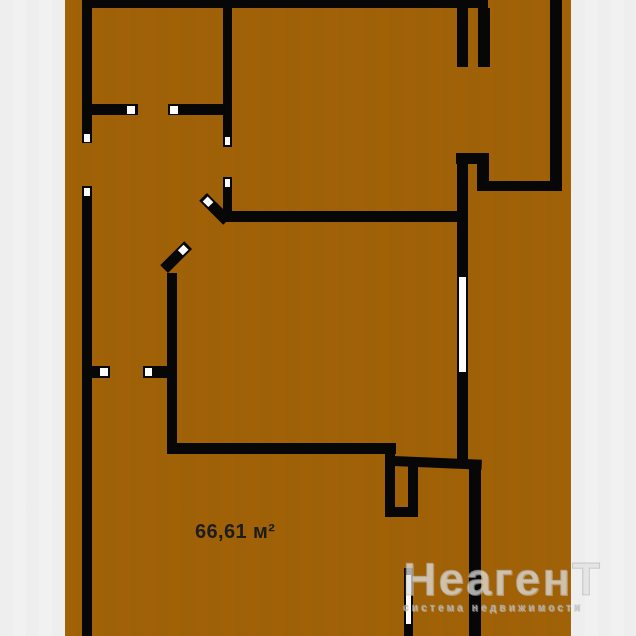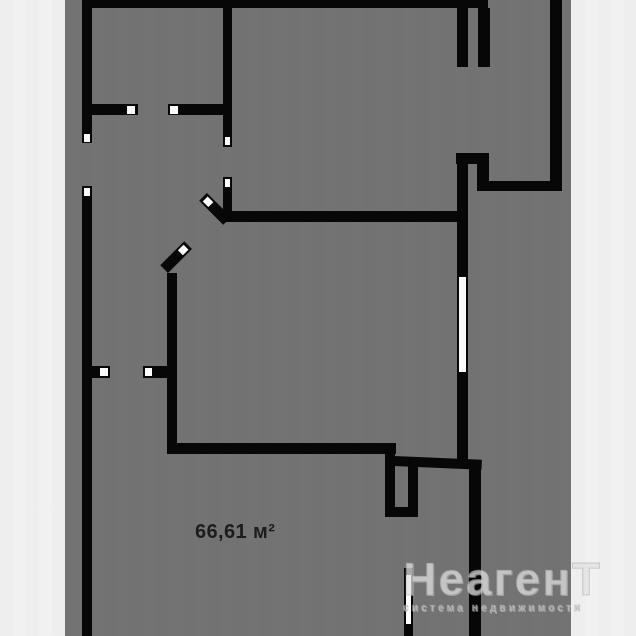--- a/index.html
+++ b/index.html
@@ -1,18 +1,18 @@
 <!DOCTYPE html>
 <html><head>
 <meta charset="utf-8">
 <style>
   html,body{margin:0;padding:0;background:#fff;}
   .canvas{
     position:relative;width:636px;height:636px;overflow:hidden;
-    background:#737373;
+    background:#a16207;
     font-family:"Liberation Sans","DejaVu Sans",sans-serif;
   }
   
   .canvas::after{
     content:"";position:absolute;inset:0;pointer-events:none;z-index:9;
     background:repeating-linear-gradient(90deg,rgba(0,0,0,0.012) 0 13px,rgba(255,255,255,0) 13px 26px);
   }
   .strip{position:absolute;top:0;height:636px;width:65px;background:#f1f1f2;z-index:1;}
   .strip.left{left:0;}
   .strip.right{left:571px;}

